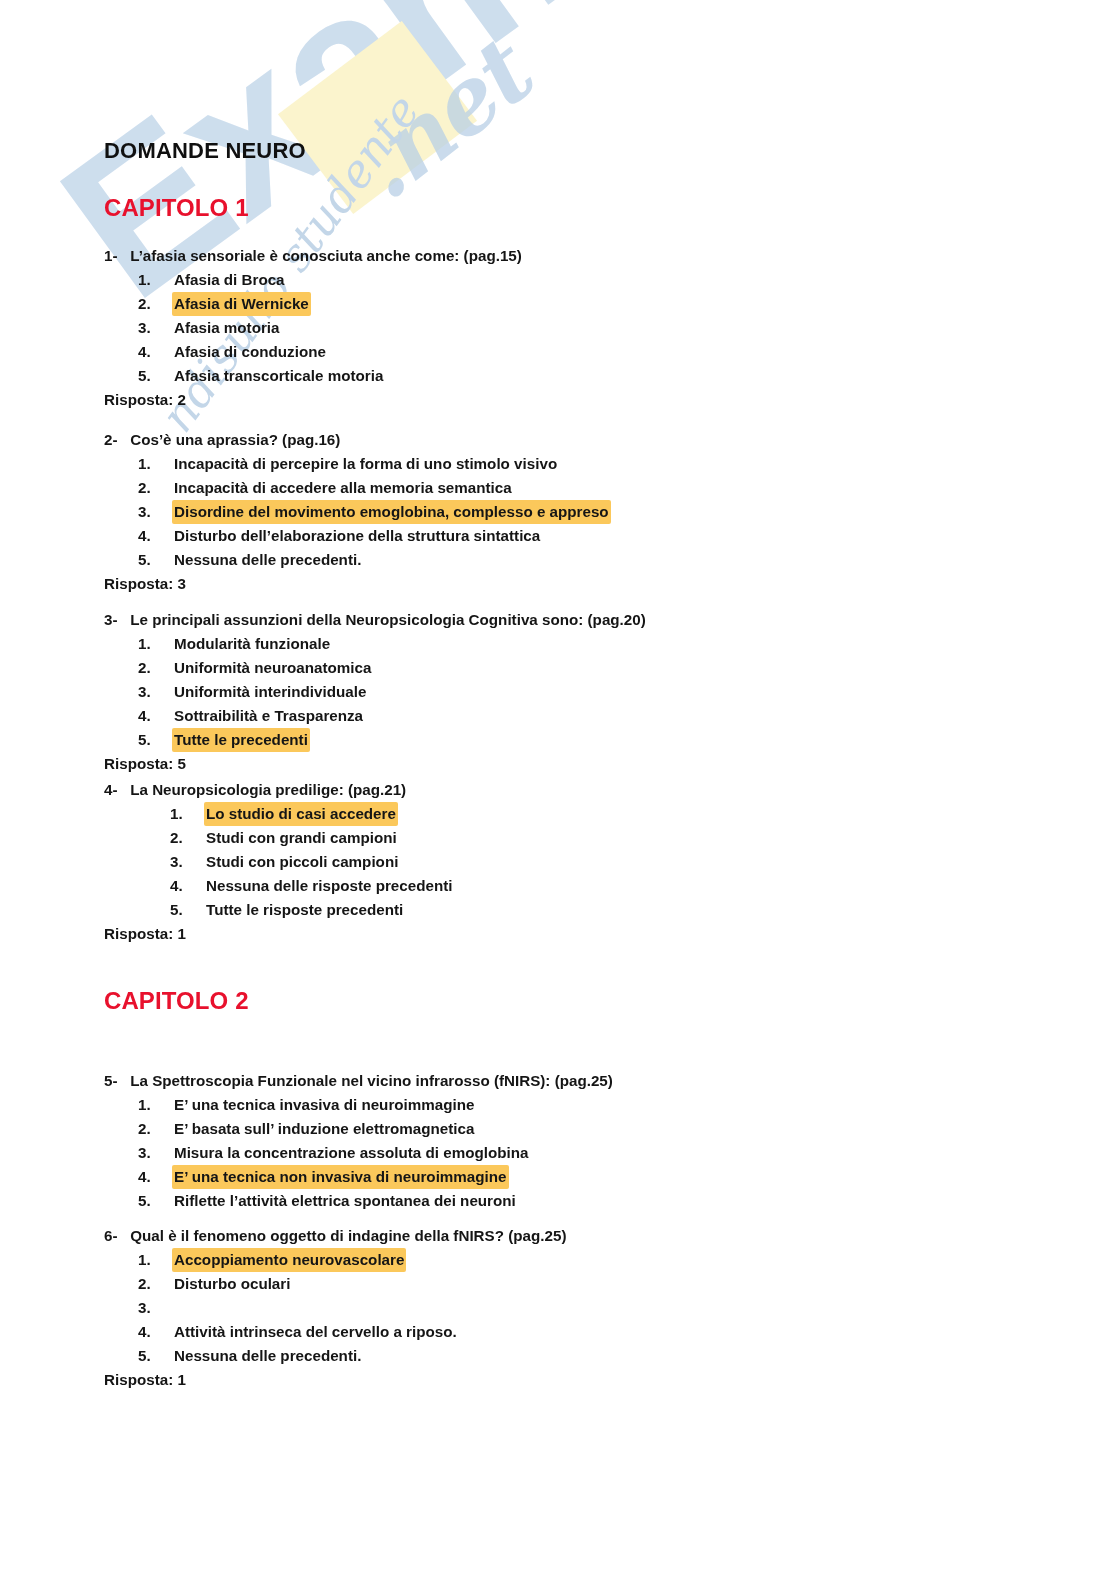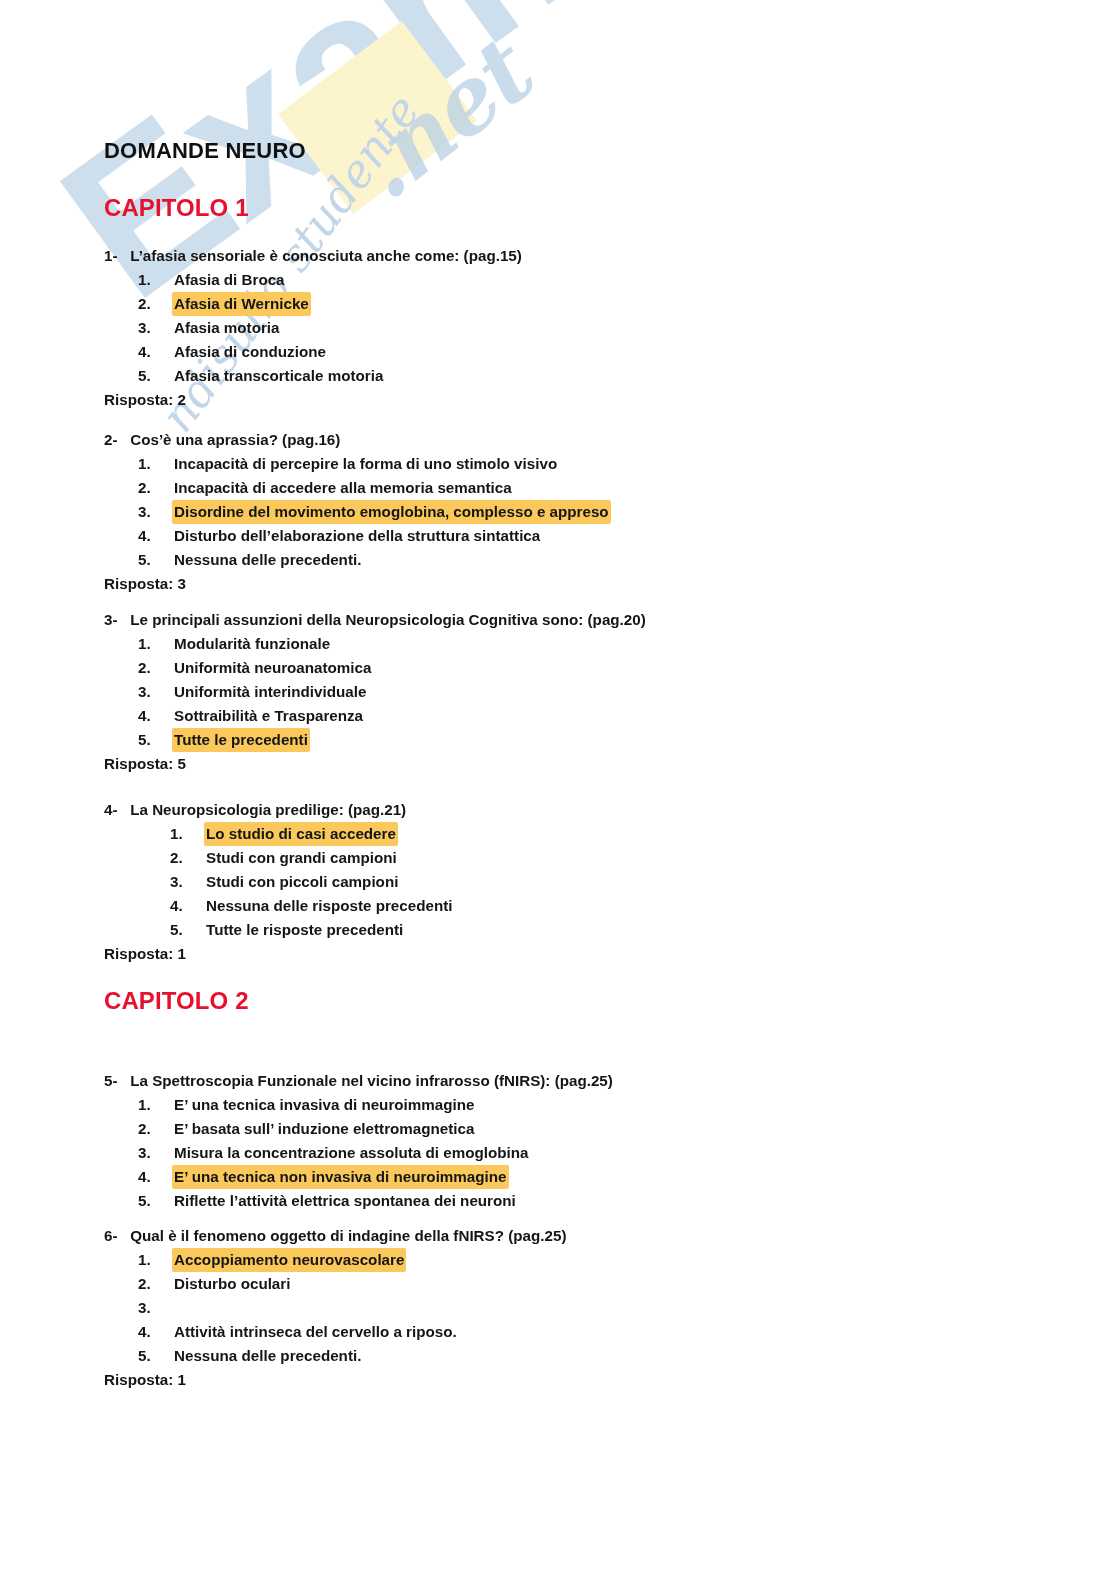--- a/index.html
+++ b/index.html
@@ -243,21 +243,21 @@
           <span class="opt-text">Sottraibilità e Trasparenza</span>
         </li>
         <li class="opt hl">
           <span class="opt-num">5.</span>
           <span class="opt-text">Tutte le precedenti</span>
         </li>
       </ul>
       <div class="answer">Risposta: 5</div>
     </div>
 
-    <div class="qblock" style="top:798px;">
+    <div class="qblock" style="top:778px;">
       <div class="qhead">
         <span>4-</span>
         &nbsp;
         <span>La Neuropsicologia predilige: (pag.21)</span>
       </div>
       <ul class="olist indent-b">
         <li class="opt hl">
           <span class="opt-num">1.</span>
           <span class="opt-text">Lo studio di casi accedere</span>
         </li>

